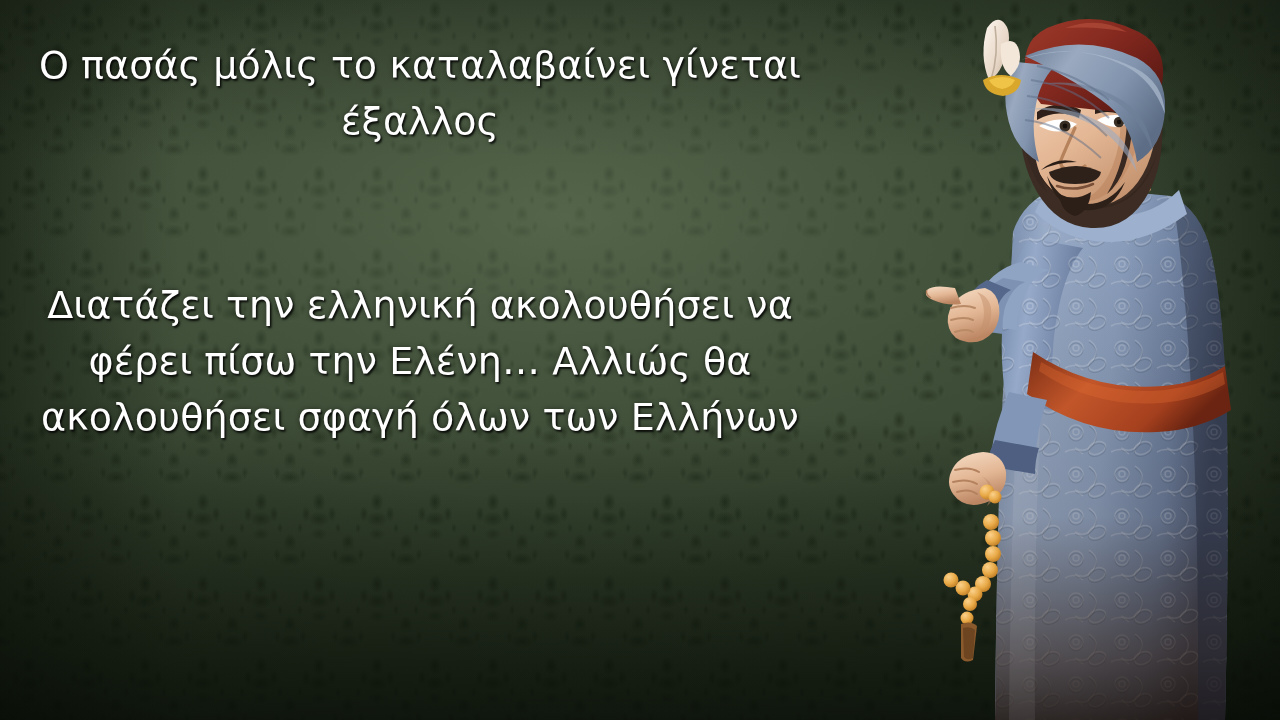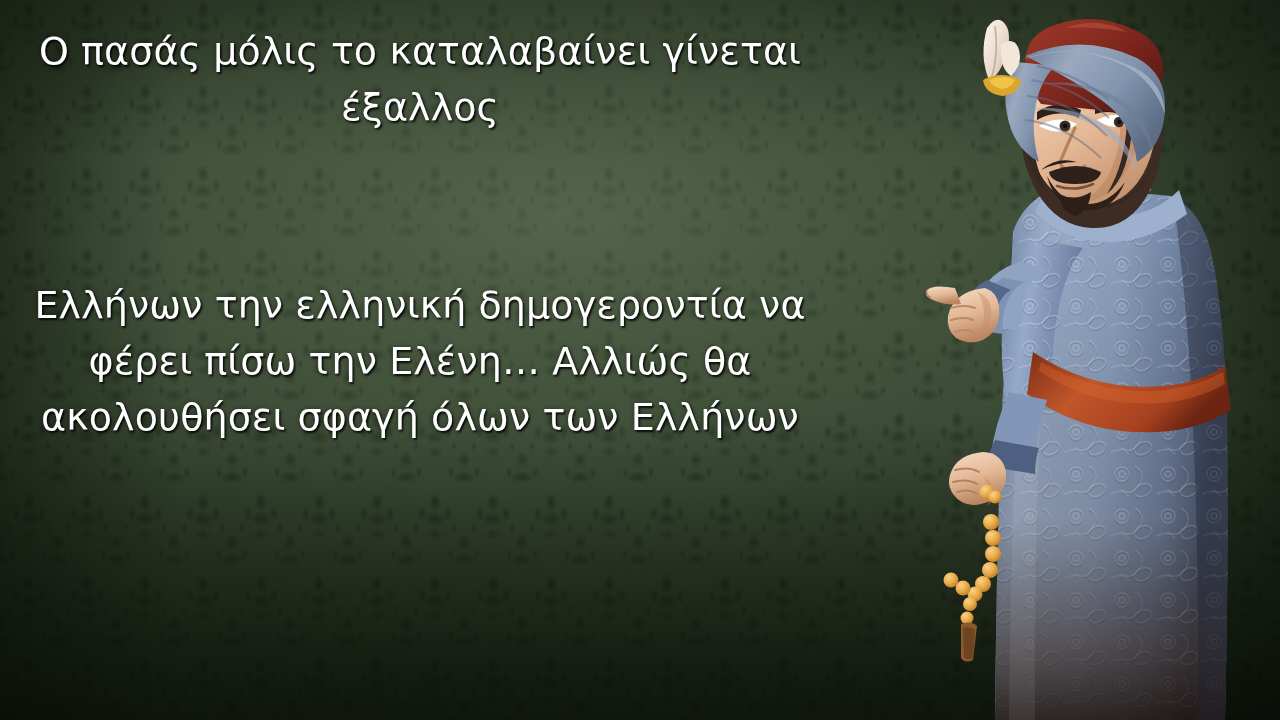--- a/index.html
+++ b/index.html
@@ -88,21 +88,21 @@
     color: #ffffff;
     font-family: "DejaVu Sans", "Liberation Sans", sans-serif;
     font-size: 38px;
     line-height: 1.47;
     letter-spacing: 0.1px;
     text-shadow:
       1.5px 1.5px 2.0px rgba(0,0,0,0.80),
       0 0 5px rgba(0,0,0,0.45);
     white-space: pre-line;
   }
-  #para-1 { top: 24px; }
+  #para-1 { top: 38px; }
   #para-2 { top: 278px; }
 
   
   #figure {
     position: absolute;
     left: 925px;
     top: 0;
     width: 355px;
     height: 720px;
     z-index: 4;
@@ -335,16 +335,16 @@
           <circle cx="42" cy="618" r="6.5" fill="url(#gBead)"></circle>
           <path d="M36 624 q10 -4 16 2 l-4 34 q-8 4 -12 -2 Z" fill="#8a5a2d"></path>
           <path d="M38 628 q8 -2 12 2 l-2 28 q-6 3 -9 -1 Z" fill="#6e4521"></path>
         </g>
       </g>
     </svg>
   </div>
 
   <div class="text-layer">
     <div class="para" id="para-1">Ο πασάς μόλις το καταλαβαίνει γίνεται έξαλλος</div>
-    <div class="para" id="para-2">Ελλήνων την ελληνική δημογεροντία να φέρει πίσω την Ελένη… Αλλιώς θα ακολουθήσει σφαγή όλων των Ελλήνων</div>
+    <div class="para" id="para-2">Διατάζει την ελληνική ακολουθήσει να φέρει πίσω την Ελένη… Αλλιώς θα ακολουθήσει σφαγή όλων των Ελλήνων</div>
   </div>
 
 </div>
 
 </body></html>

